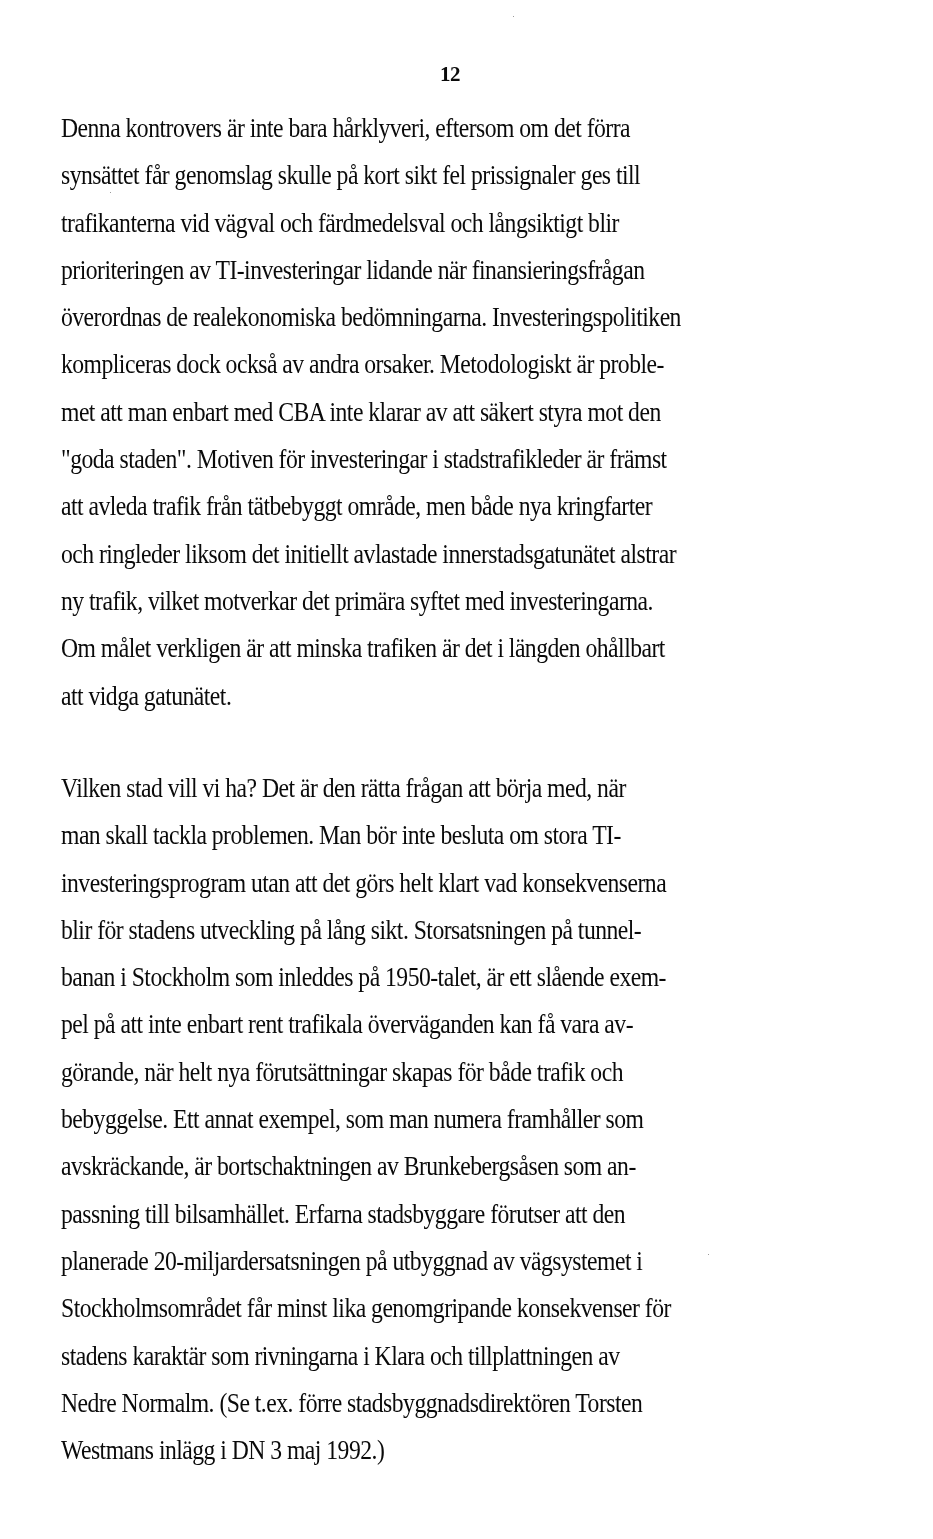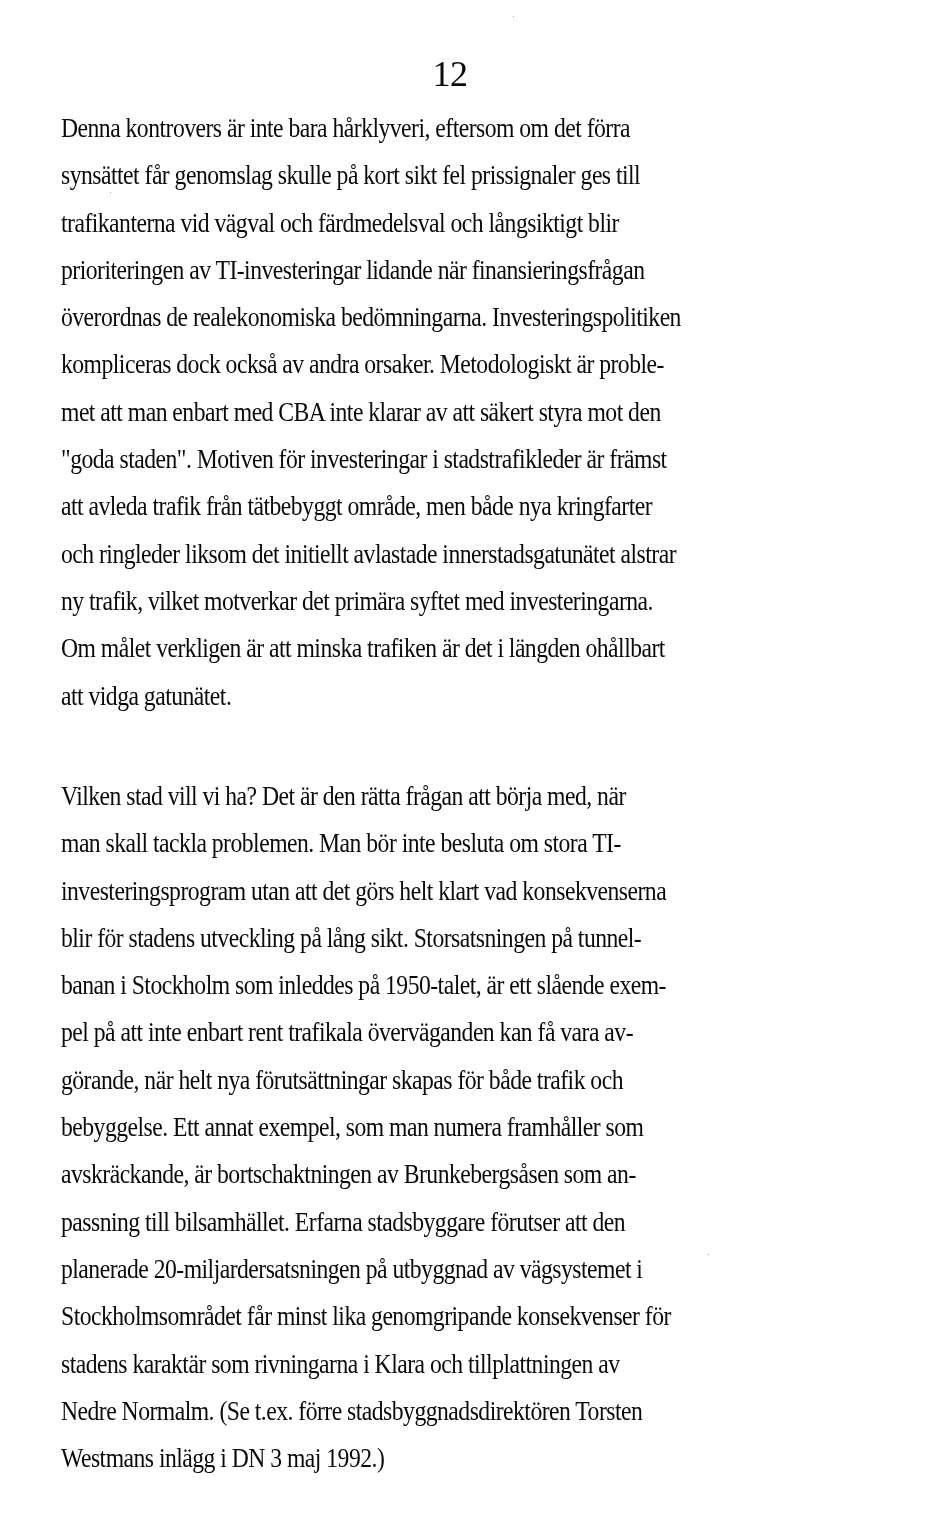--- a/index.html
+++ b/index.html
@@ -14,41 +14,42 @@
       overflow: hidden;
       font-family: "Liberation Serif", "DejaVu Serif", serif;
       color: #0a0a0a;
     }
     .page-number {
       position: absolute;
       top: 56px;
       left: 0;
       width: 900px;
       text-align: center;
-      font-size: 36px;
+      font-size: 21px;
       line-height: 36px;
       letter-spacing: -0.5px;
+      font-weight: bold;
     }
     .paragraph {
       position: absolute;
       left: 61px;
       width: 860px;
     }
     .line {
       display: block;
       white-space: nowrap;
       font-size: 27.5px;
       height: 47.3px;
       line-height: 47.3px;
       letter-spacing: -0.6px;
       transform: scaleX(0.86);
       transform-origin: left center;
     }
     #para-1 { top: 104px; }
-    #para-2 { top: 764px; margin-top: 8px; }
+    #para-2 { top: 764px; }
     .speck {
       position: absolute;
       width: 1px;
       height: 1px;
       background: #9a9a9a;
     }
   </style>
 </head>
 <body>
 

